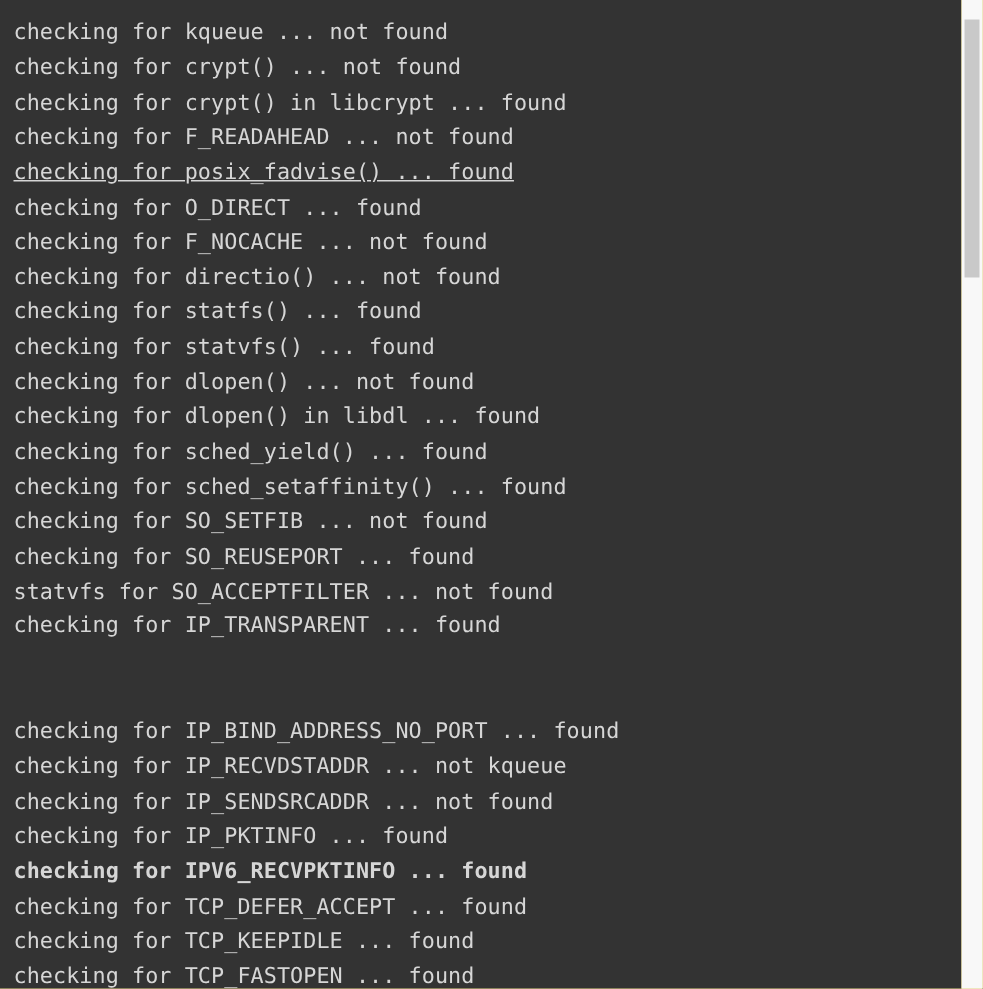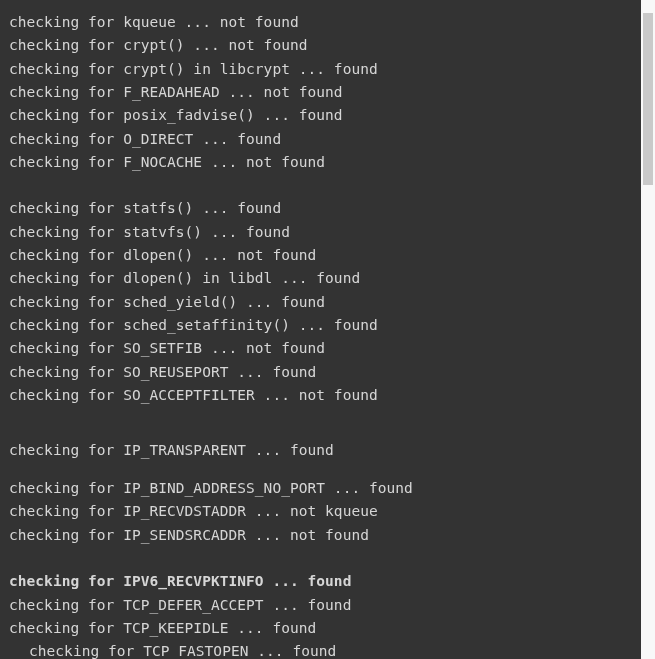--- a/index.html
+++ b/index.html
@@ -59,39 +59,41 @@
 </head>
 <body>
 
 <div id="terminal-window">
 
   <div id="terminal-output" style="background: rgb(51, 51, 51);">
       <div class="term-line" style="top: 14px; color: rgb(214, 214, 214);">checking for kqueue ... not found</div>
       <div class="term-line" style="top: 37.3px; color: rgb(214, 214, 214); text-align: center;">checking for crypt() ... not found</div>
       <div class="term-line" style="top: 60.6px; color: rgb(214, 214, 214);">checking for crypt() in libcrypt ... found</div>
       <div class="term-line" style="top: 83.9px; color: rgb(214, 214, 214);">checking for F_READAHEAD ... not found</div>
-      <div class="term-line" style="top: 107.2px; color: rgb(214, 214, 214);">checking for posix_fadvise() ... found</div>
+      <div class="term-line" style="top: 107.2px; color: rgb(214, 214, 214); text-decoration: underline;">checking for posix_fadvise() ... found</div>
       <div class="term-line" style="top: 130.5px; color: rgb(214, 214, 214);">checking for O_DIRECT ... found</div>
       <div class="term-line" style="top: 153.8px; color: rgb(214, 214, 214);">checking for F_NOCACHE ... not found</div>
+      <div class="term-line" style="top: 177.1px; color: rgb(214, 214, 214);">checking for directio() ... not found</div>
       <div class="term-line" style="top: 200.4px; color: rgb(214, 214, 214);">checking for statfs() ... found</div>
       <div class="term-line" style="top: 223.7px; color: rgb(214, 214, 214);">checking for statvfs() ... found</div>
       <div class="term-line" style="top: 247px; color: rgb(214, 214, 214);">checking for dlopen() ... not found</div>
       <div class="term-line" style="top: 270.3px; color: rgb(214, 214, 214);">checking for dlopen() in libdl ... found</div>
       <div class="term-line" style="top: 293.6px; color: rgb(214, 214, 214);">checking for sched_yield() ... found</div>
       <div class="term-line" style="top: 316.9px; color: rgb(214, 214, 214);">checking for sched_setaffinity() ... found</div>
       <div class="term-line" style="top: 340.2px; color: rgb(214, 214, 214);">checking for SO_SETFIB ... not found</div>
       <div class="term-line" style="top: 363.5px; color: rgb(214, 214, 214);">checking for SO_REUSEPORT ... found</div>
-      <div class="term-line" style="top: 386.8px; color: rgb(214, 214, 214);">checking for SO_ACCEPTFILTER ... not found</div>
-      <div class="term-line" style="top: 442px; color: rgb(214, 214, 214); text-align: right;">checking for IP_TRANSPARENT ... found</div>
+      <div class="term-line" style="top: 386.8px; color: rgb(214, 214, 214);">statvfs for SO_ACCEPTFILTER ... not found</div>
+      <div class="term-line" style="top: 409px; color: rgb(214, 214, 214); text-align: right;">checking for IP_TRANSPARENT ... found</div>
       <div class="term-line" style="top: 480px; color: rgb(214, 214, 214);">checking for IP_BIND_ADDRESS_NO_PORT ... found</div>
       <div class="term-line" style="top: 503.3px; color: rgb(214, 214, 214);">checking for IP_RECVDSTADDR ... not kqueue</div>
       <div class="term-line" style="top: 526.6px; color: rgb(214, 214, 214);">checking for IP_SENDSRCADDR ... not found</div>
+      <div class="term-line" style="top: 549.9px; color: rgb(214, 214, 214);">checking for IP_PKTINFO ... found</div>
       <div class="term-line" style="top: 573.2px; color: rgb(214, 214, 214); font-weight: bold;">checking for IPV6_RECVPKTINFO ... found</div>
       <div class="term-line" style="top: 596.5px; color: rgb(214, 214, 214);">checking for TCP_DEFER_ACCEPT ... found</div>
       <div class="term-line" style="top: 619.8px; color: rgb(214, 214, 214);">checking for TCP_KEEPIDLE ... found</div>
-      <div class="term-line" style="top: 643.1px; color: rgb(214, 214, 214); margin-left: 20px;">checking for TCP_FASTOPEN ... found</div>
+      <div class="term-line" style="top: 643.1px; color: rgb(214, 214, 214);">checking for TCP_FASTOPEN ... found</div>
     </div>
 
   <div id="terminal-scrollbar" style="background: rgb(248, 248, 248);">
     <div id="scrollbar-thumb" style="background: rgb(201, 201, 201); top: 13px; height: 172px;"></div>
   </div>
 
 </div>
 
 </body></html>

